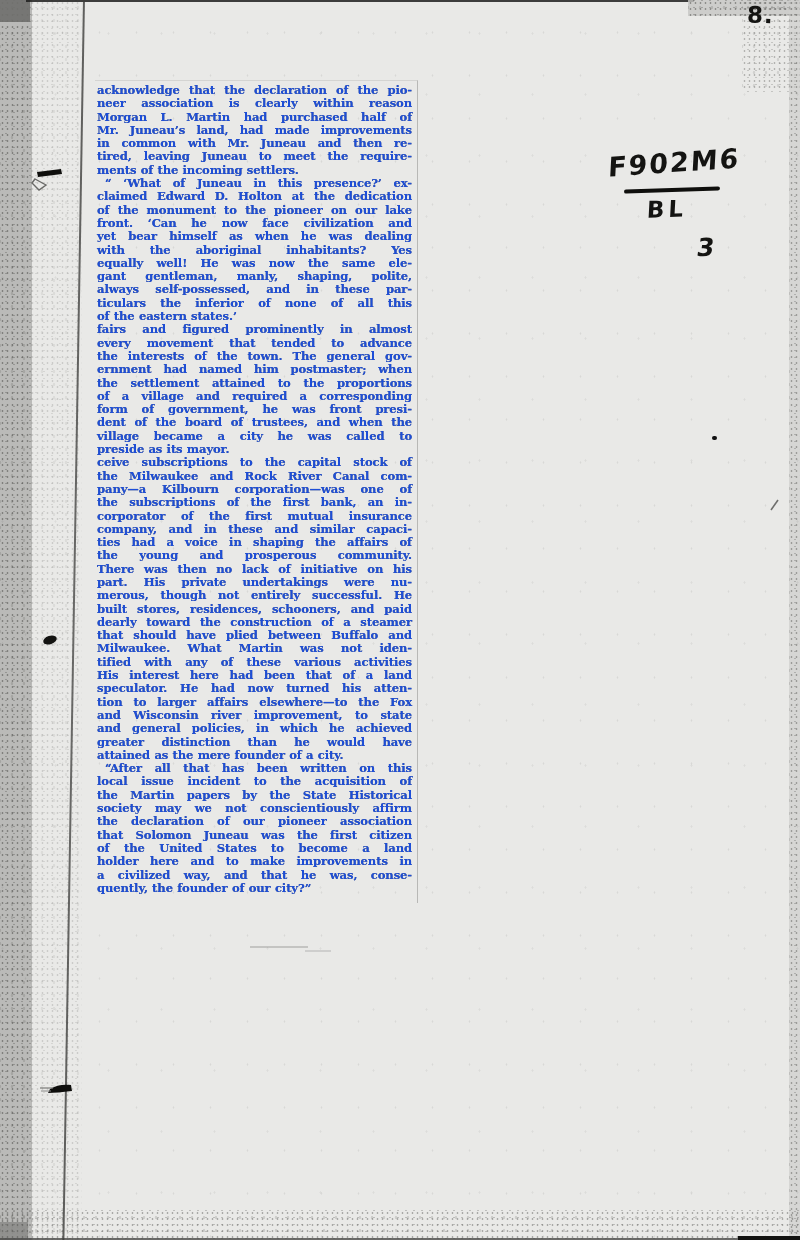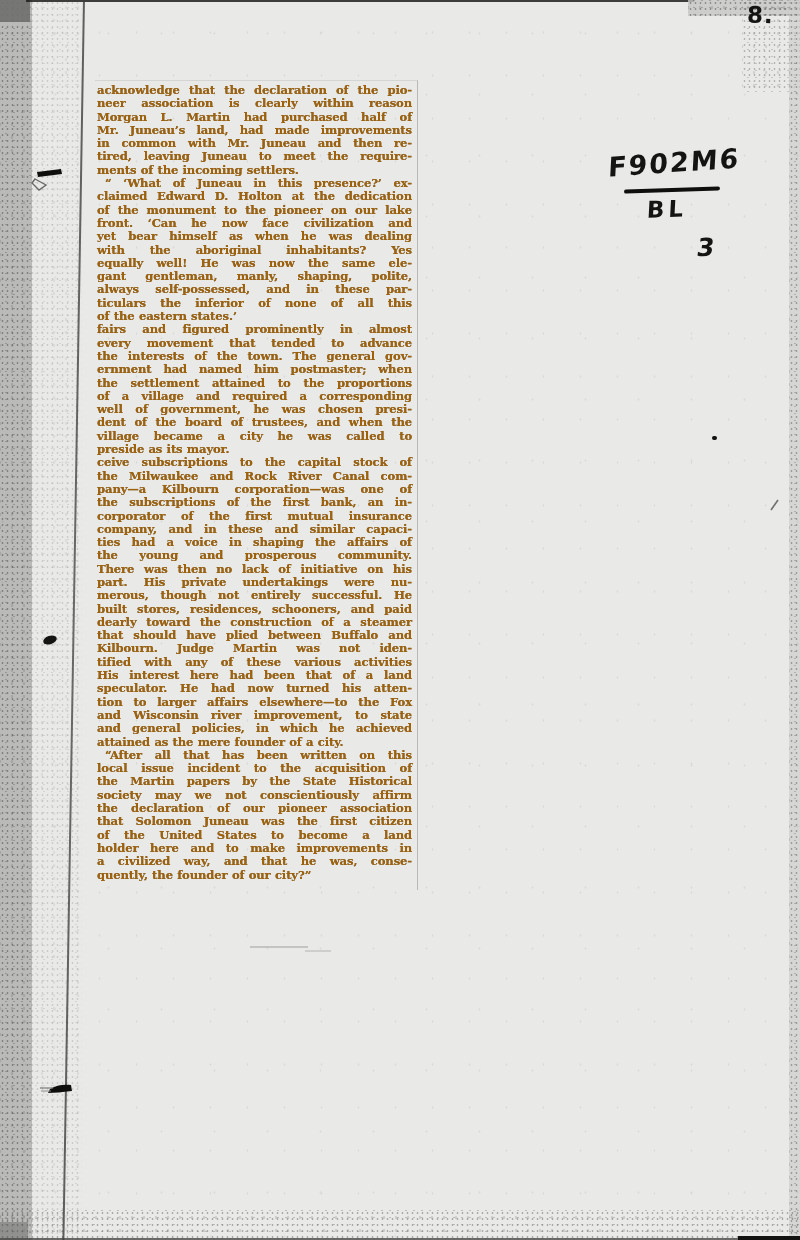--- a/index.html
+++ b/index.html
@@ -47,21 +47,21 @@
     position:absolute;left:83px;top:-2px;width:1.6px;height:1246px;
     background:linear-gradient(#3c3c3a 0%, #4a4a48 55%, #3a3a38 100%);
     opacity:.8;transform-origin:0 0;transform:rotate(0.95deg);
   }
   
   .clipping{
     position:absolute;left:95px;top:80px;width:319px;
     padding:3px 1px 8px 2px;
     border-right:1px solid rgba(60,60,58,.28);
     border-top:1px solid rgba(60,60,58,.12);
-    color:#a16207;
+    color:#1d4ed8;
   }
   .tline{
     width:315px;height:13.3px;line-height:13.3px;
     font-size:11.6px;font-weight:bold;letter-spacing:-.12px;word-spacing:.4px;
     text-align:justify;text-align-last:justify;
     white-space:nowrap;overflow:visible;
     text-shadow:0 0 .35px rgba(10,10,10,.55);
   }
   .tline.last{text-align-last:left;}
   .tline.ind{padding-left:8px;width:307px;}
@@ -128,47 +128,48 @@
           <div class="tline">ticulars the inferior of none of all this</div>
           <div class="tline last">of the eastern states.’</div>
         </div>
         <div class="para">
           <div class="tline">fairs and figured prominently in almost</div>
           <div class="tline">every movement that tended to advance</div>
           <div class="tline">the interests of the town.  The general gov-</div>
           <div class="tline">ernment had named him postmaster; when</div>
           <div class="tline">the settlement attained to the proportions</div>
           <div class="tline">of a village and required a corresponding</div>
-          <div class="tline">well of government, he was chosen presi-</div>
+          <div class="tline">form of government, he was front presi-</div>
           <div class="tline">dent of the board of trustees, and when the</div>
           <div class="tline">village became a city he was called to</div>
           <div class="tline last">preside as its mayor.</div>
         </div>
         <div class="para">
           <div class="tline">ceive subscriptions to the capital stock of</div>
           <div class="tline">the Milwaukee and Rock River Canal com-</div>
           <div class="tline">pany—a Kilbourn corporation—was one of</div>
           <div class="tline">the subscriptions of the first bank, an in-</div>
           <div class="tline">corporator of the first mutual insurance</div>
           <div class="tline">company, and in these and similar capaci-</div>
           <div class="tline">ties had a voice in shaping the affairs of</div>
           <div class="tline">the young and prosperous community.</div>
           <div class="tline">There was then no lack of initiative on his</div>
           <div class="tline">part.  His private undertakings were nu-</div>
           <div class="tline">merous, though not entirely successful.  He</div>
           <div class="tline">built stores, residences, schooners, and paid</div>
           <div class="tline">dearly toward the construction of a steamer</div>
           <div class="tline">that should have plied between Buffalo and</div>
-          <div class="tline">Kilbourn.  Judge Martin was not iden-</div>
+          <div class="tline">Milwaukee.  What Martin was not iden-</div>
           <div class="tline">tified with any of these various activities</div>
           <div class="tline">His interest here had been that of a land</div>
           <div class="tline">speculator.  He had now turned his atten-</div>
           <div class="tline">tion to larger affairs elsewhere—to the Fox</div>
           <div class="tline">and Wisconsin river improvement, to state</div>
           <div class="tline">and general policies, in which he achieved</div>
+          <div class="tline">greater distinction than he would have</div>
           <div class="tline last">attained as the mere founder of a city.</div>
         </div>
         <div class="para">
           <div class="tline ind">“After all that has been written on this</div>
           <div class="tline">local issue incident to the acquisition of</div>
           <div class="tline">the Martin papers by the State Historical</div>
           <div class="tline">society may we not conscientiously affirm</div>
           <div class="tline">the declaration of our pioneer association</div>
           <div class="tline">that Solomon Juneau was the first citizen</div>
           <div class="tline">of the United States to become a land</div>

